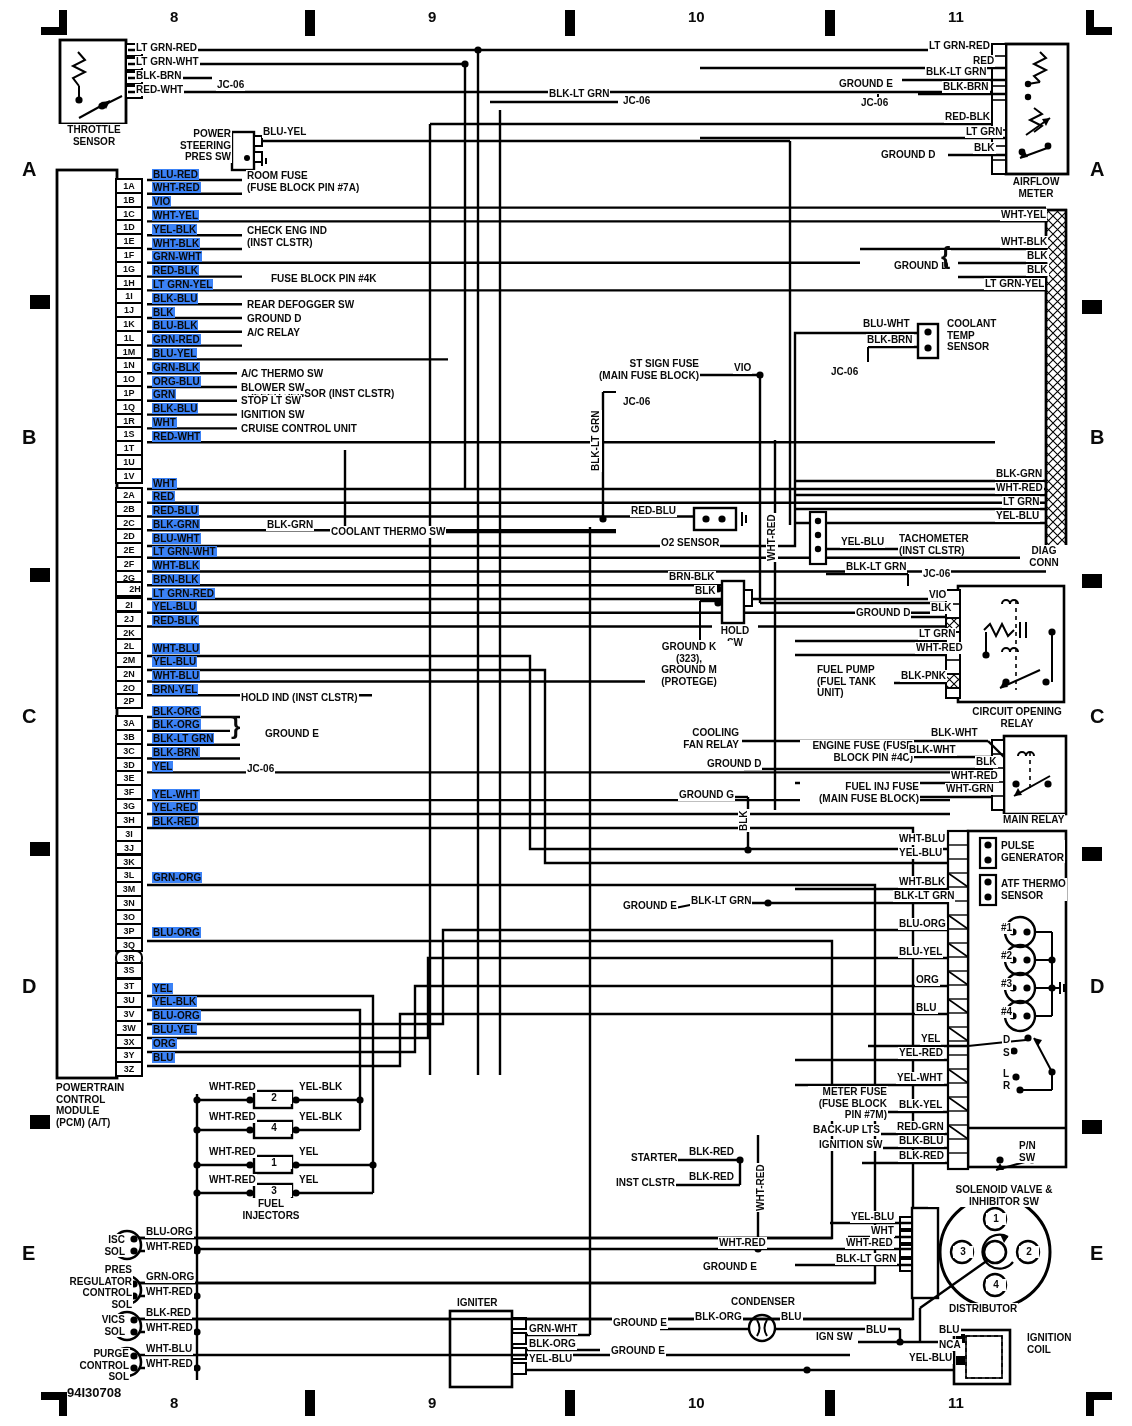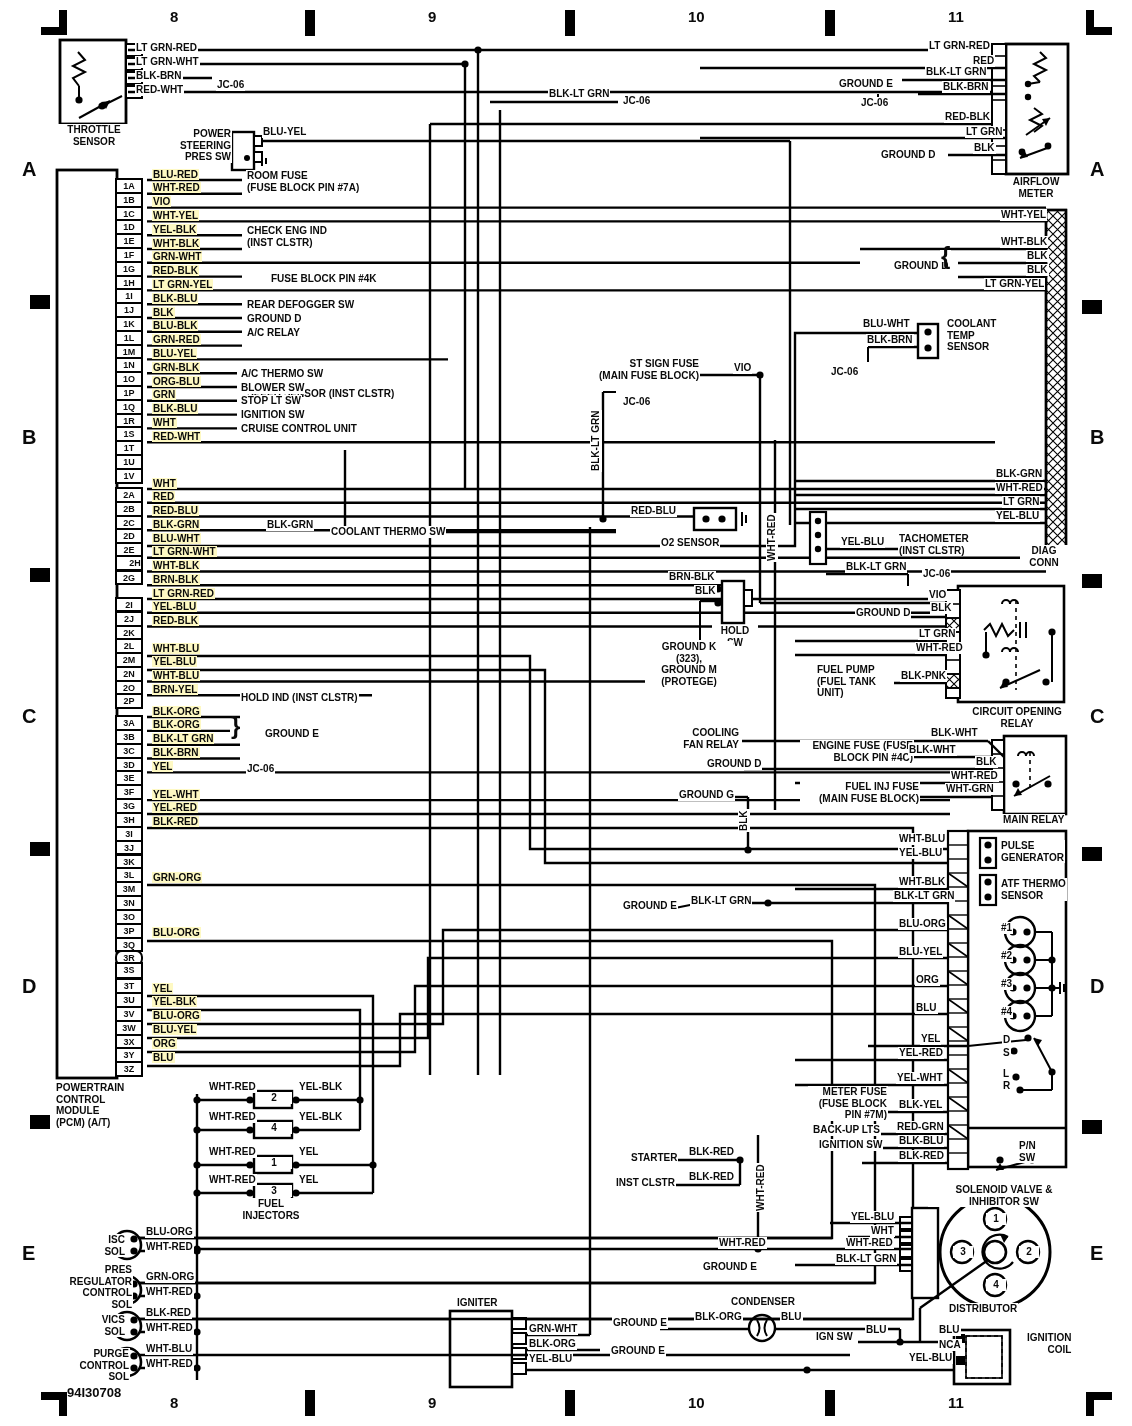--- a/index.html
+++ b/index.html
@@ -3,21 +3,21 @@
 <meta charset="utf-8">
 <style>
   html,body{margin:0;padding:0;background:#fff;}
   #stage{position:relative;width:1132px;height:1426px;background:#fff;overflow:hidden;
          font-family:"Liberation Sans",sans-serif;color:#0a0a0a;}
   .lbl{position:absolute;font-weight:bold;font-size:10px;line-height:11.5px;white-space:pre-line;
        background:transparent;}
   .lbl.bg{background:#fff;padding:0 1px;}
   .pinbox{position:absolute;left:115px;width:28px;border:2px solid #000;background:#fff;
           font-weight:bold;font-size:9px;text-align:center;box-sizing:border-box;}
-  .wirelbl{position:absolute;left:152px;font-weight:bold;font-size:10px;white-space:nowrap;background:#fef9c3;padding:0 1px;}
+  .wirelbl{position:absolute;left:152px;font-weight:bold;font-size:10px;white-space:nowrap;background:#3b82f6;padding:0 1px;}
   .rlr{position:absolute;font-weight:bold;font-size:15px;}
   .sec{position:absolute;font-weight:bold;font-size:20px;}
   .tick{position:absolute;background:#000;}
   svg{position:absolute;left:0;top:0;}
 </style>
 </head>
 <body>
 
 <div id="stage">
   <svg id="art" width="1132" height="1426" viewBox="0 0 1132 1426">
@@ -584,21 +584,21 @@
       <div class="lbl bg" style="left: 948px; top: 1303px;">DISTRIBUTOR</div>
       <div class="lbl bg" style="left: 730px; top: 1296px;">CONDENSER</div>
       <div class="lbl bg" style="left: 694px; top: 1311px;">BLK-ORG</div>
       <div class="lbl bg" style="left: 780px; top: 1311px;">BLU</div>
       <div class="lbl bg" style="left: 612px; top: 1317px;">GROUND E</div>
       <div class="lbl bg" style="left: 815px; top: 1331px;">IGN SW</div>
       <div class="lbl bg" style="left: 865px; top: 1324px;">BLU</div>
       <div class="lbl bg" style="left: 938px; top: 1324px;">BLU</div>
       <div class="lbl bg" style="left: 938px; top: 1339px;">NCA</div>
       <div class="lbl bg" style="left: 908px; top: 1352px;">YEL-BLU</div>
-      <div class="lbl bg" style="left: 1026px; top: 1332px; text-align: right;">IGNITION
+      <div class="lbl bg" style="left: 1026px; top: 1332px;">IGNITION
 COIL</div>
       <div class="lbl bg" style="left: 456px; top: 1297px;">IGNITER</div>
       <div class="lbl bg" style="left: 528px; top: 1323px;">GRN-WHT</div>
       <div class="lbl bg" style="left: 528px; top: 1338px;">BLK-ORG</div>
       <div class="lbl bg" style="left: 610px; top: 1345px;">GROUND E</div>
       <div class="lbl bg" style="left: 528px; top: 1353px;">YEL-BLU</div>
       <div class="lbl bg" style="left: 208px; top: 1081px;">WHT-RED</div>
       <div class="lbl bg" style="left: 298px; top: 1081px;">YEL-BLK</div>
       <div class="lbl bg" style="left: 208px; top: 1111px;">WHT-RED</div>
       <div class="lbl bg" style="left: 298px; top: 1111px;">YEL-BLK</div>
@@ -691,21 +691,21 @@
       <div class="pinbox" style="top: 514.5px; height: 15.75px; line-height: 13.75px;">2C</div>
       <div class="wirelbl" style="top: 505px;">RED-BLU</div>
       <div class="pinbox" style="top: 528.25px; height: 15.75px; line-height: 13.75px;">2D</div>
       <div class="wirelbl" style="top: 518.75px;">BLK-GRN</div>
       <div class="pinbox" style="top: 542px; height: 15.75px; line-height: 13.75px;">2E</div>
       <div class="wirelbl" style="top: 532.5px;">BLU-WHT</div>
       <div class="pinbox" style="top: 555.75px; height: 15.75px; line-height: 13.75px;">2F</div>
       <div class="wirelbl" style="top: 546.25px;">LT GRN-WHT</div>
       <div class="pinbox" style="top: 569.5px; height: 15.75px; line-height: 13.75px;">2G</div>
       <div class="wirelbl" style="top: 560px;">WHT-BLK</div>
-      <div class="pinbox" style="top: 555px; height: 15.75px; line-height: 13.75px; padding-left: 12px;">2H</div>
+      <div class="pinbox" style="top: 581px; height: 15.75px; line-height: 13.75px; padding-left: 12px;">2H</div>
       <div class="wirelbl" style="top: 573.75px;">BRN-BLK</div>
       <div class="pinbox" style="top: 597px; height: 15px; line-height: 13.75px;">2I</div>
       <div class="wirelbl" style="top: 587.5px;">LT GRN-RED</div>
       <div class="pinbox" style="top: 610.75px; height: 15.75px; line-height: 13.75px;">2J</div>
       <div class="wirelbl" style="top: 601.25px;">YEL-BLU</div>
       <div class="pinbox" style="top: 624.5px; height: 15.75px; line-height: 13.75px;">2K</div>
       <div class="wirelbl" style="top: 615px;">RED-BLK</div>
       <div class="pinbox" style="top: 638.25px; height: 15.75px; line-height: 13.75px;">2L</div>
       <div class="pinbox" style="top: 652px; height: 15.75px; line-height: 13.75px;">2M</div>
       <div class="wirelbl" style="top: 642.5px;">WHT-BLU</div>

